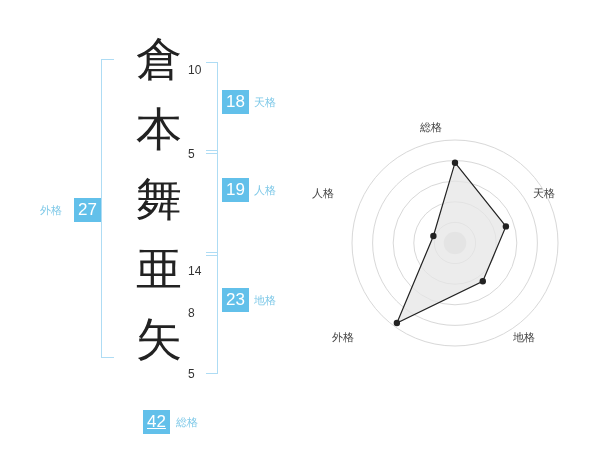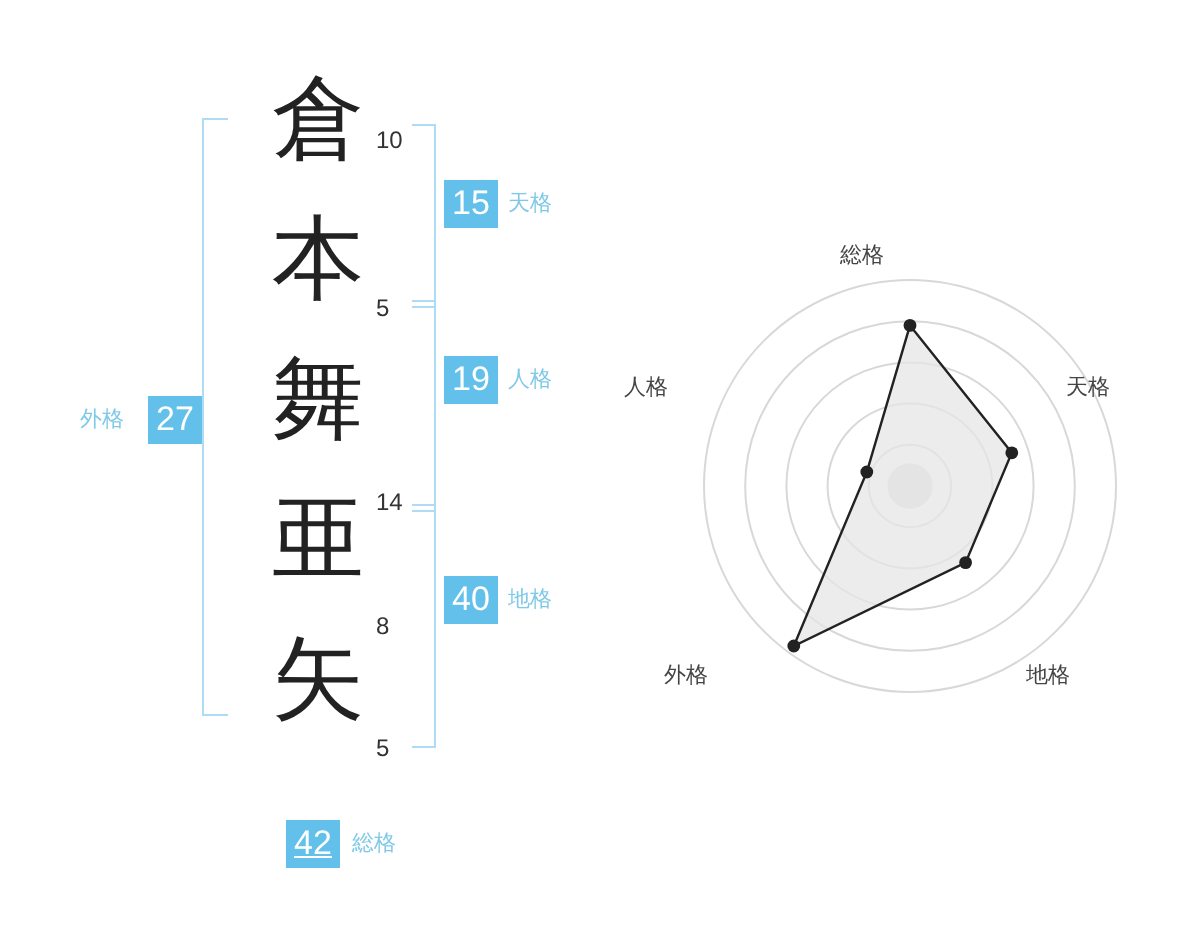--- a/index.html
+++ b/index.html
@@ -47,21 +47,21 @@
     width: 62px;
   }
   .stroke-num {
     position: absolute;
     font-size: 12px;
     color: #333333;
     font-family: "Liberation Sans", sans-serif;
   }
   .s1 { left: 188px; top: 63px; }
   .s2 { left: 188px; top: 147px; }
-  .s3 { left: 188px; top: 244px; }
+  .s3 { left: 188px; top: 264px; }
   .s4 { left: 188px; top: 306px; }
   .s5 { left: 188px; top: 367px; }
 
   
   .bracket {
     position: absolute;
     border-color: #aedcf4;
     border-style: solid;
   }
   
@@ -178,27 +178,27 @@
       <div class="kanji">亜</div>
       <div class="kanji">矢</div>
     </div>
 
     <div class="stroke-num s1">10</div>
     <div class="stroke-num s2">5</div>
     <div class="stroke-num s3">14</div>
     <div class="stroke-num s4">8</div>
     <div class="stroke-num s5">5</div>
 
-    <div class="badge b-ten">15</div>
+    <div class="badge b-ten">18</div>
     <div class="badge-label l-ten">天格</div>
 
     <div class="badge b-jin">19</div>
     <div class="badge-label l-jin">人格</div>
 
-    <div class="badge b-chi">40</div>
+    <div class="badge b-chi">23</div>
     <div class="badge-label l-chi">地格</div>
 
     <div class="badge b-gai">27</div>
     <div class="badge-label l-gai">外格</div>
 
     <div class="badge b-sou">42</div>
     <div class="badge-label l-sou">総格</div>
   </div>
 
   <div class="radar-panel">

